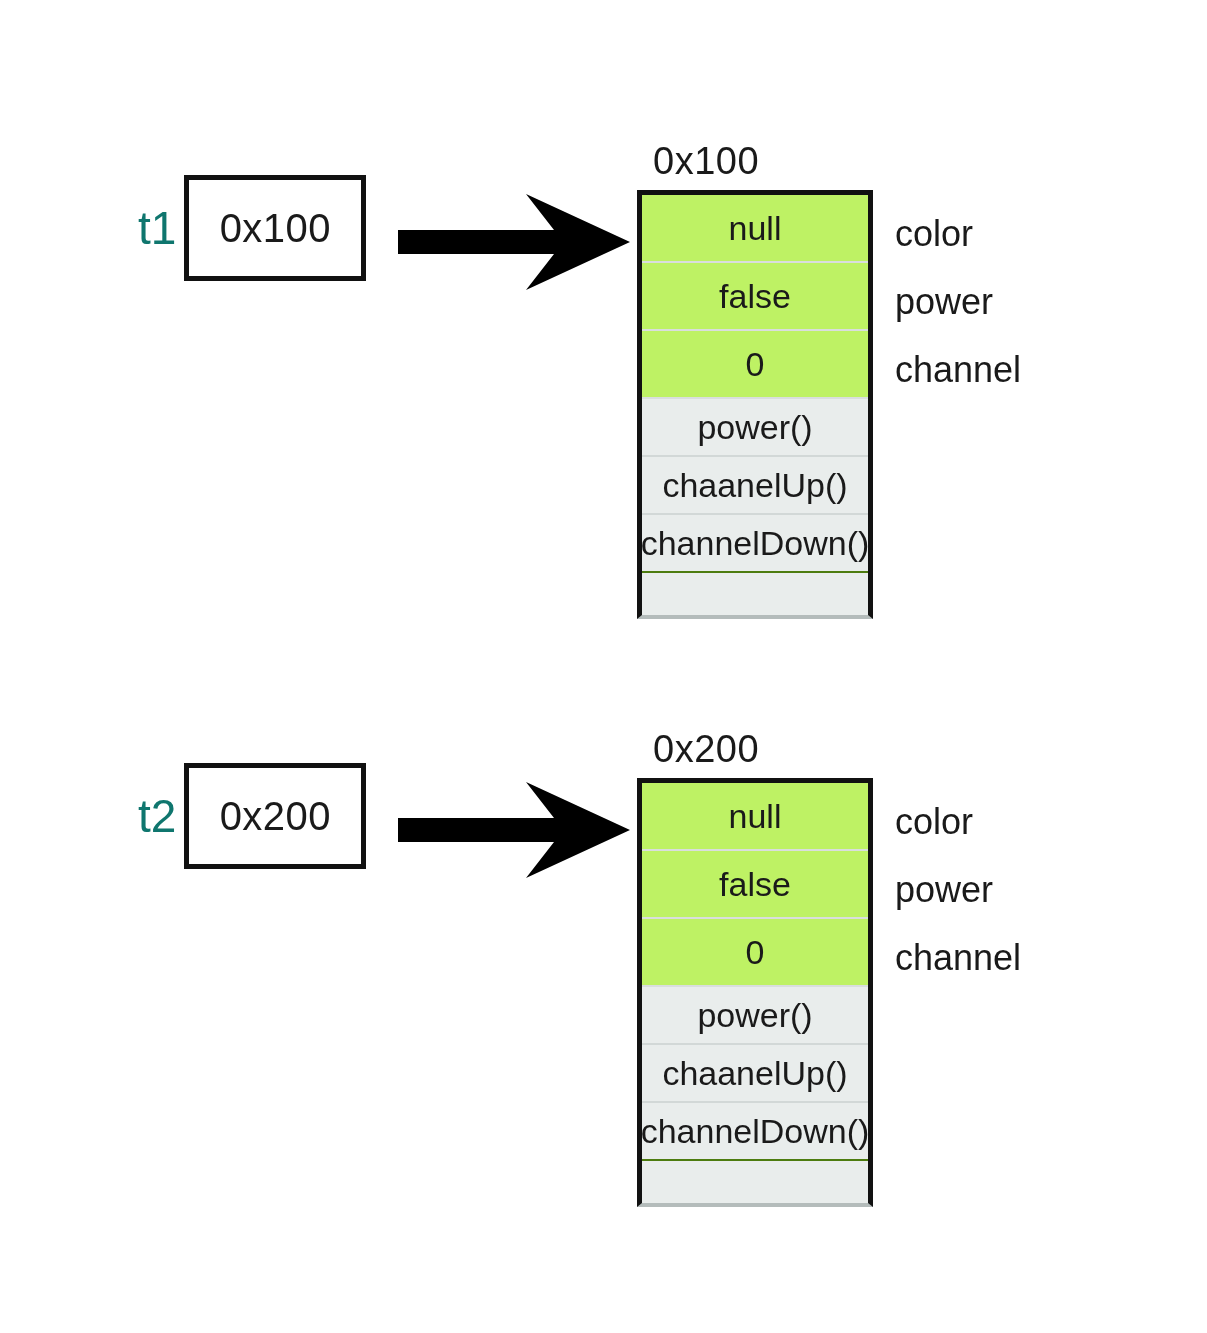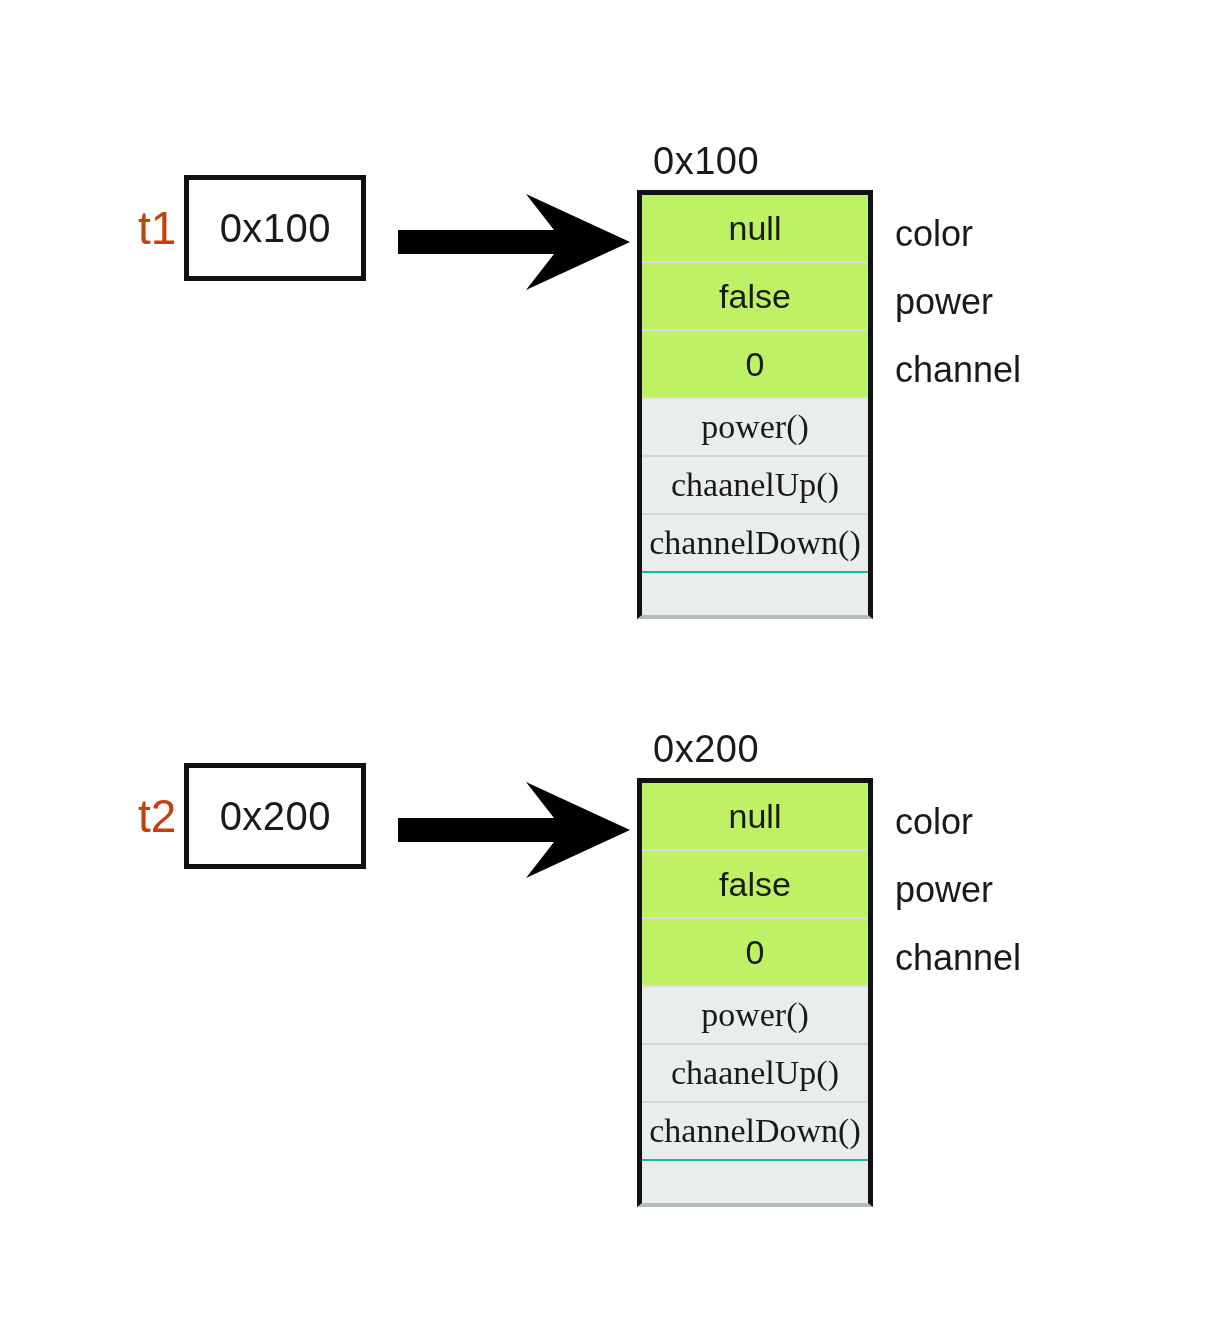--- a/index.html
+++ b/index.html
@@ -32,21 +32,21 @@
     left: 138px;
     top: 175px;
     display: flex;
     align-items: center;
   }
   .var-name {
     font-size: 46px;
     line-height: 1;
     letter-spacing: 0px;
     padding-right: 8px;
-    color: #c2410c;
+    color: #0f766e;
     white-space: nowrap;
   }
   .var-box {
     width: 182px;
     height: 106px;
     border: 5px solid #111111;
     background: #ffffff;
     display: flex;
     align-items: center;
     justify-content: center;
@@ -101,24 +101,23 @@
     border-bottom: 2px solid #d9dedd;
     font-size: 34px;
     color: #1a1a1a;
     background: #bef264;
     white-space: nowrap;
   }
   .obj-row.method {
     height: 58px;
     background: #e9edec;
     border-bottom: 2px solid #d2d8d7;
-    font-family: Liberation Serif, serif;
   }
   .obj-row.method.last-method {
-    border-bottom: 2px solid #14b8a6;
+    border-bottom: 2px solid #4d7c0f;
   }
   .obj-row.spacer {
     height: 42px;
     background: #e9edec;
     border-bottom: none;
   }
   .obj-row .cell-text { line-height: 1; }
 
   
   .field-labels {

